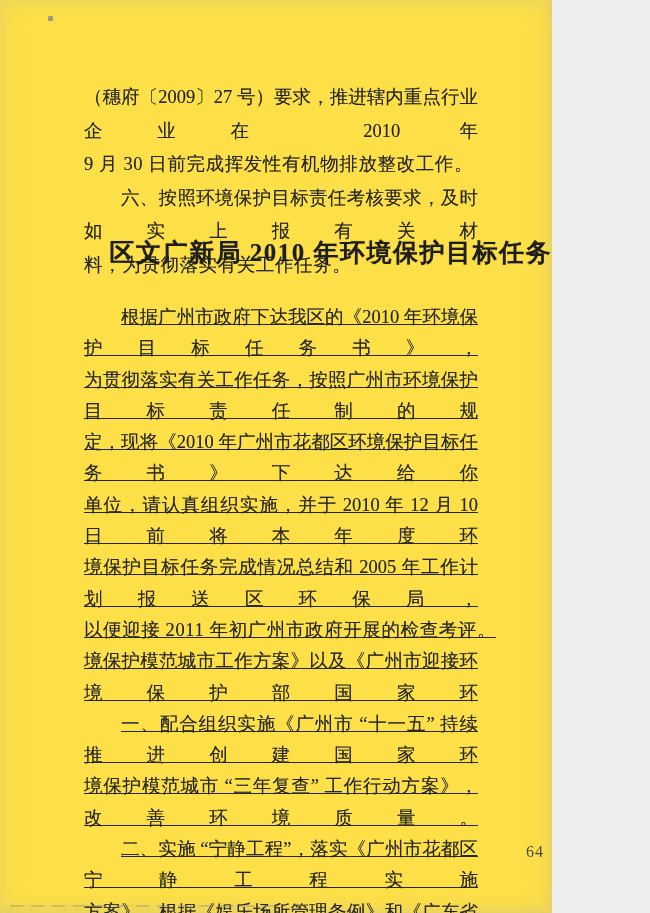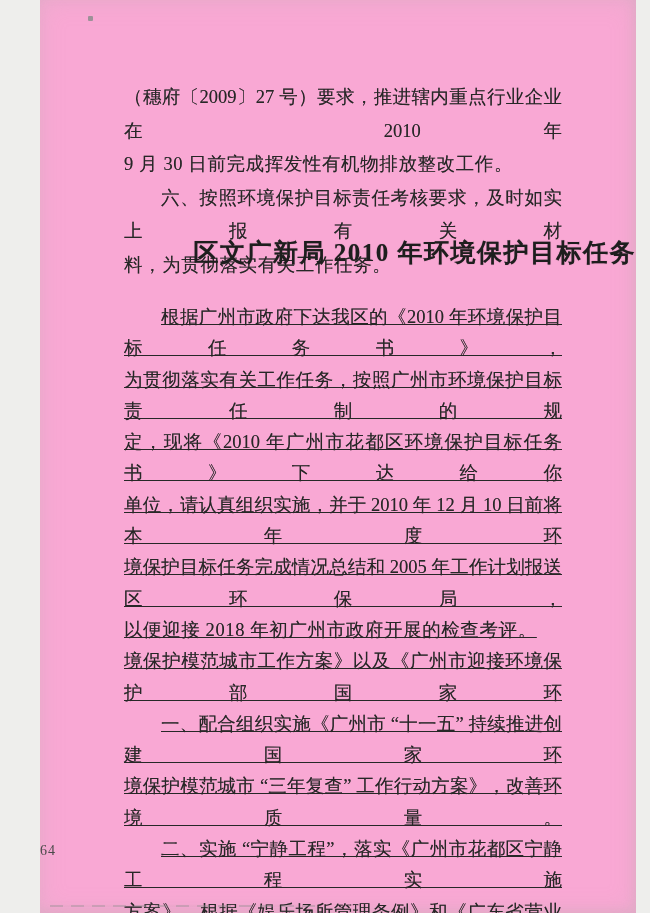--- a/index.html
+++ b/index.html
@@ -5,27 +5,26 @@
   html, body {
     margin: 0;
     padding: 0;
     width: 650px;
     height: 913px;
     overflow: hidden;
     background: #eeeeec;
   }
   .page {
     position: relative;
-    width: 596px;
+    width: 552px;
     height: 913px;
-    background: #f9a8d4;
+    background: #fde047;
     box-shadow: inset 0 0 24px rgba(180,180,175,0.25), inset -3px -3px 10px rgba(170,170,165,0.18);
     font-family: "Liberation Serif", "DejaVu Serif", serif;
     color: #262626;
-    margin-left: 40px;
   }
   
   .speck {
     position: absolute;
     left: 48px;
     top: 16px;
     width: 5px;
     height: 5px;
     background: #8d8d8d;
     border-radius: 1px;
@@ -84,22 +83,22 @@
     text-align: justify;
     text-align-last: justify;
     letter-spacing: 0;
   }
   .line.indent { text-indent: 2em; }
   .page-number {
     position: absolute;
     left: 0;
     right: 8px;
     top: 843px;
-    text-align: left;
-    font-size: 14px;
+    text-align: right;
+    font-size: 16px;
     letter-spacing: 1px;
     color: #4a4a4a;
     font-family: "Liberation Serif", "DejaVu Serif", serif;
   }
 </style>
 </head>
 <body>
 
 <div class="page">
 
@@ -113,21 +112,21 @@
   </section>
 
   <h1 class="doc-title">区文广新局 2010 年环境保护目标任务</h1>
 
   <section class="body-text">
     <p class="line fill indent">根据广州市政府下达我区的《2010 年环境保护目标任务书》，</p>
     <p class="line fill">为贯彻落实有关工作任务，按照广州市环境保护目标责任制的规</p>
     <p class="line fill">定，现将《2010 年广州市花都区环境保护目标任务书》下达给你</p>
     <p class="line fill">单位，请认真组织实施，并于 2010 年 12 月 10 日前将本年度环</p>
     <p class="line fill">境保护目标任务完成情况总结和 2005 年工作计划报送区环保局，</p>
-    <p class="line">以便迎接 2018 年初广州市政府开展的检查考评。</p>
+    <p class="line">以便迎接 2011 年初广州市政府开展的检查考评。</p>
     <p class="line fill">境保护模范城市工作方案》以及《广州市迎接环境保护部国家环</p>
     <p class="line fill indent">一、配合组织实施《广州市 “十一五” 持续推进创建国家环</p>
     <p class="line fill">境保护模范城市 “三年复查” 工作行动方案》，改善环境质量。</p>
     <p class="line fill indent">二、实施 “宁静工程”，落实《广州市花都区宁静工程实施</p>
     <p class="line fill">方案》。根据《娱乐场所管理条例》和《广东省营业性歌舞娱乐</p>
 
   </section>
 
   <div class="page-number">64</div>
 

